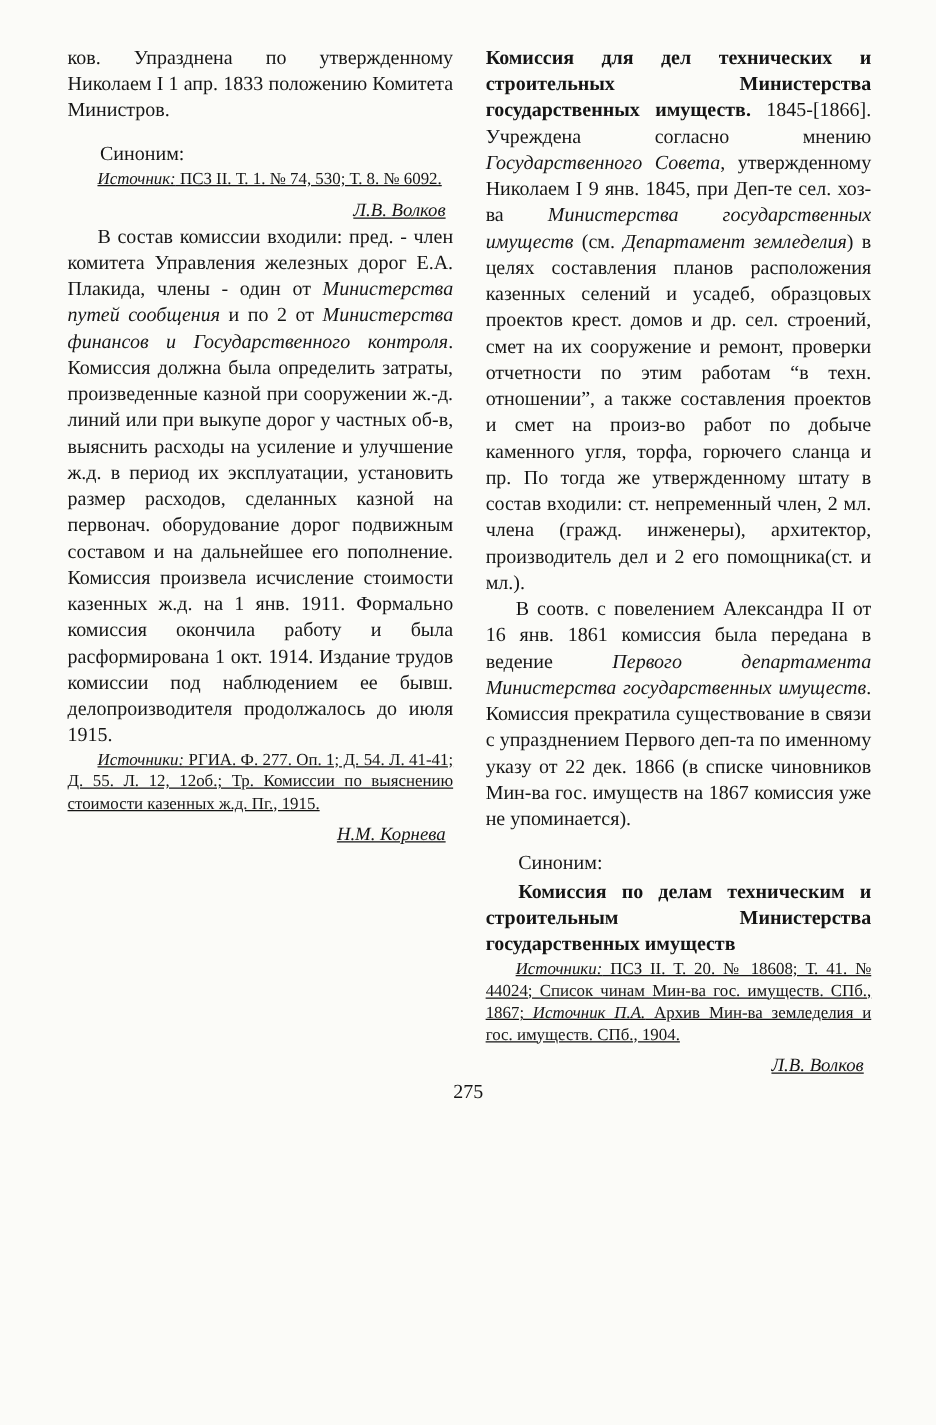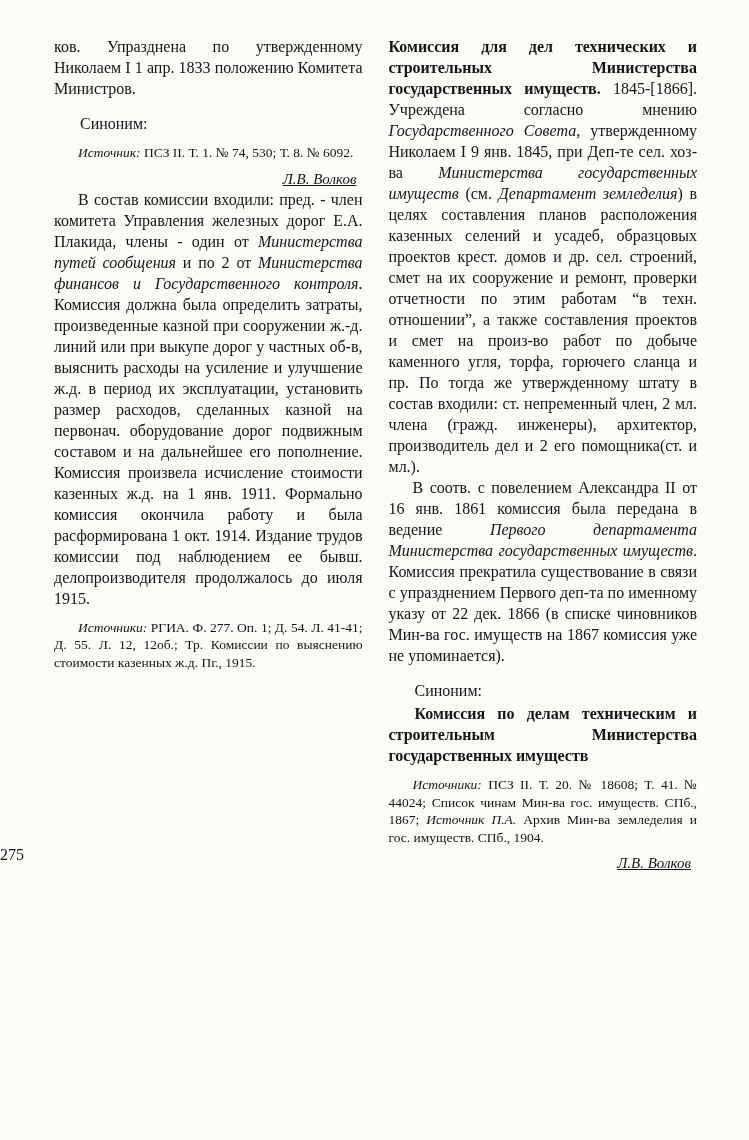--- a/index.html
+++ b/index.html
@@ -45,40 +45,42 @@
     font-weight: bold;
     text-align: justify;
     text-indent: 26px;
     margin-top: 2px;
   }
   .source {
     font-size: 13.5px;
     line-height: 17.5px;
     text-align: justify;
     text-indent: 24px;
-    margin-top: 10px;
+    margin-top: 0;
+    text-decoration: underline;
   }
   .source .src-label { font-style: italic; }
   .author {
     text-align: right;
     font-style: italic;
     font-size: 15px;
     line-height: 19px;
     margin-top: 8px;
     padding-right: 6px;
     text-decoration: underline;
   }
   .entry-gap { margin-top: 30px; }
   .body-para { margin-top: 0; }
   i { font-style: italic; }
   .page-number {
     position: absolute;
-    bottom: 28px;
+    bottom: 9px;
     left: 0;
     width: 100%;
+    text-align: center;
     font-size: 16px;
   }
 </style>
 </head>
 <body>
 
 <div class="page">
   <div class="columns">
 
     <div class="col">
@@ -97,20 +99,21 @@
 
 
       <p class="para body-para">
         <span>В состав комиссии входили: пред. - член комитета Управления железных дорог Е.А. Плакида, члены - один от </span><i>Министерства путей сообщения</i><span> и по 2 от </span><i>Министерства финансов и Государственного контроля</i><span>. Комиссия должна была определить затраты, произведенные казной при сооружении ж.-д. линий или при выкупе дорог у частных об-в, выяснить расходы на усиление и улучшение ж.д. в период их эксплуатации, установить размер расходов, сделанных казной на первонач. оборудование дорог подвижным составом и на дальнейшее его пополнение. Комиссия произвела исчисление стоимости казенных ж.д. на 1 янв. 1911. Формально комиссия окончила работу и была расформирована 1 окт. 1914. Издание трудов комиссии под наблюдением ее бывш. делопроизводителя продолжалось до июля 1915.</span>
       </p>
 
       <p class="source">
         <span class="src-label">Источники:</span><span> РГИА. Ф. 277. Оп. 1; Д. 54. Л. 41-41; Д. 55. Л. 12, 12об.; Тр. Комиссии по выяснению стоимости казенных ж.д. Пг., 1915.</span>
       </p>
 
+      <p class="author">Н.М. Корнева</p>
     </div>
 
     <div class="col">
 
       <p class="para no-indent">
         <span class="entry-title">Комиссия для дел технических и строительных Министерства государственных имуществ.</span><span> 1845-[1866]. Учреждена согласно мнению </span><i>Государственного Совета</i><span>, утвержденному Николаем I 9 янв. 1845, при Деп-те сел. хоз-ва </span><i>Министерства государственных имуществ</i><span> (см. </span><i>Департамент земледелия</i><span>) в целях составления планов расположения казенных селений и усадеб, образцовых проектов крест. домов и др. сел. строений, смет на их сооружение и ремонт, проверки отчетности по этим работам “в техн. отношении”, а также составления проектов и смет на произ-во работ по добыче каменного угля, торфа, горючего сланца и пр. По тогда же утвержденному штату в состав входили: ст. непременный член, 2 мл. члена (гражд. инженеры), архитектор, производитель дел и 2 его помощника(ст. и мл.).</span>
       </p>
 
       <p class="para body-para">
         <span>В соотв. с повелением Александра II от 16 янв. 1861 комиссия была передана в ведение </span><i>Первого департамента Министерства государственных имуществ</i><span>. Комиссия прекратила существование в связи с упразднением Первого деп-та по именному указу от 22 дек. 1866 (в списке чиновников Мин-ва гос. имуществ на 1867 комиссия уже не упоминается).</span>

